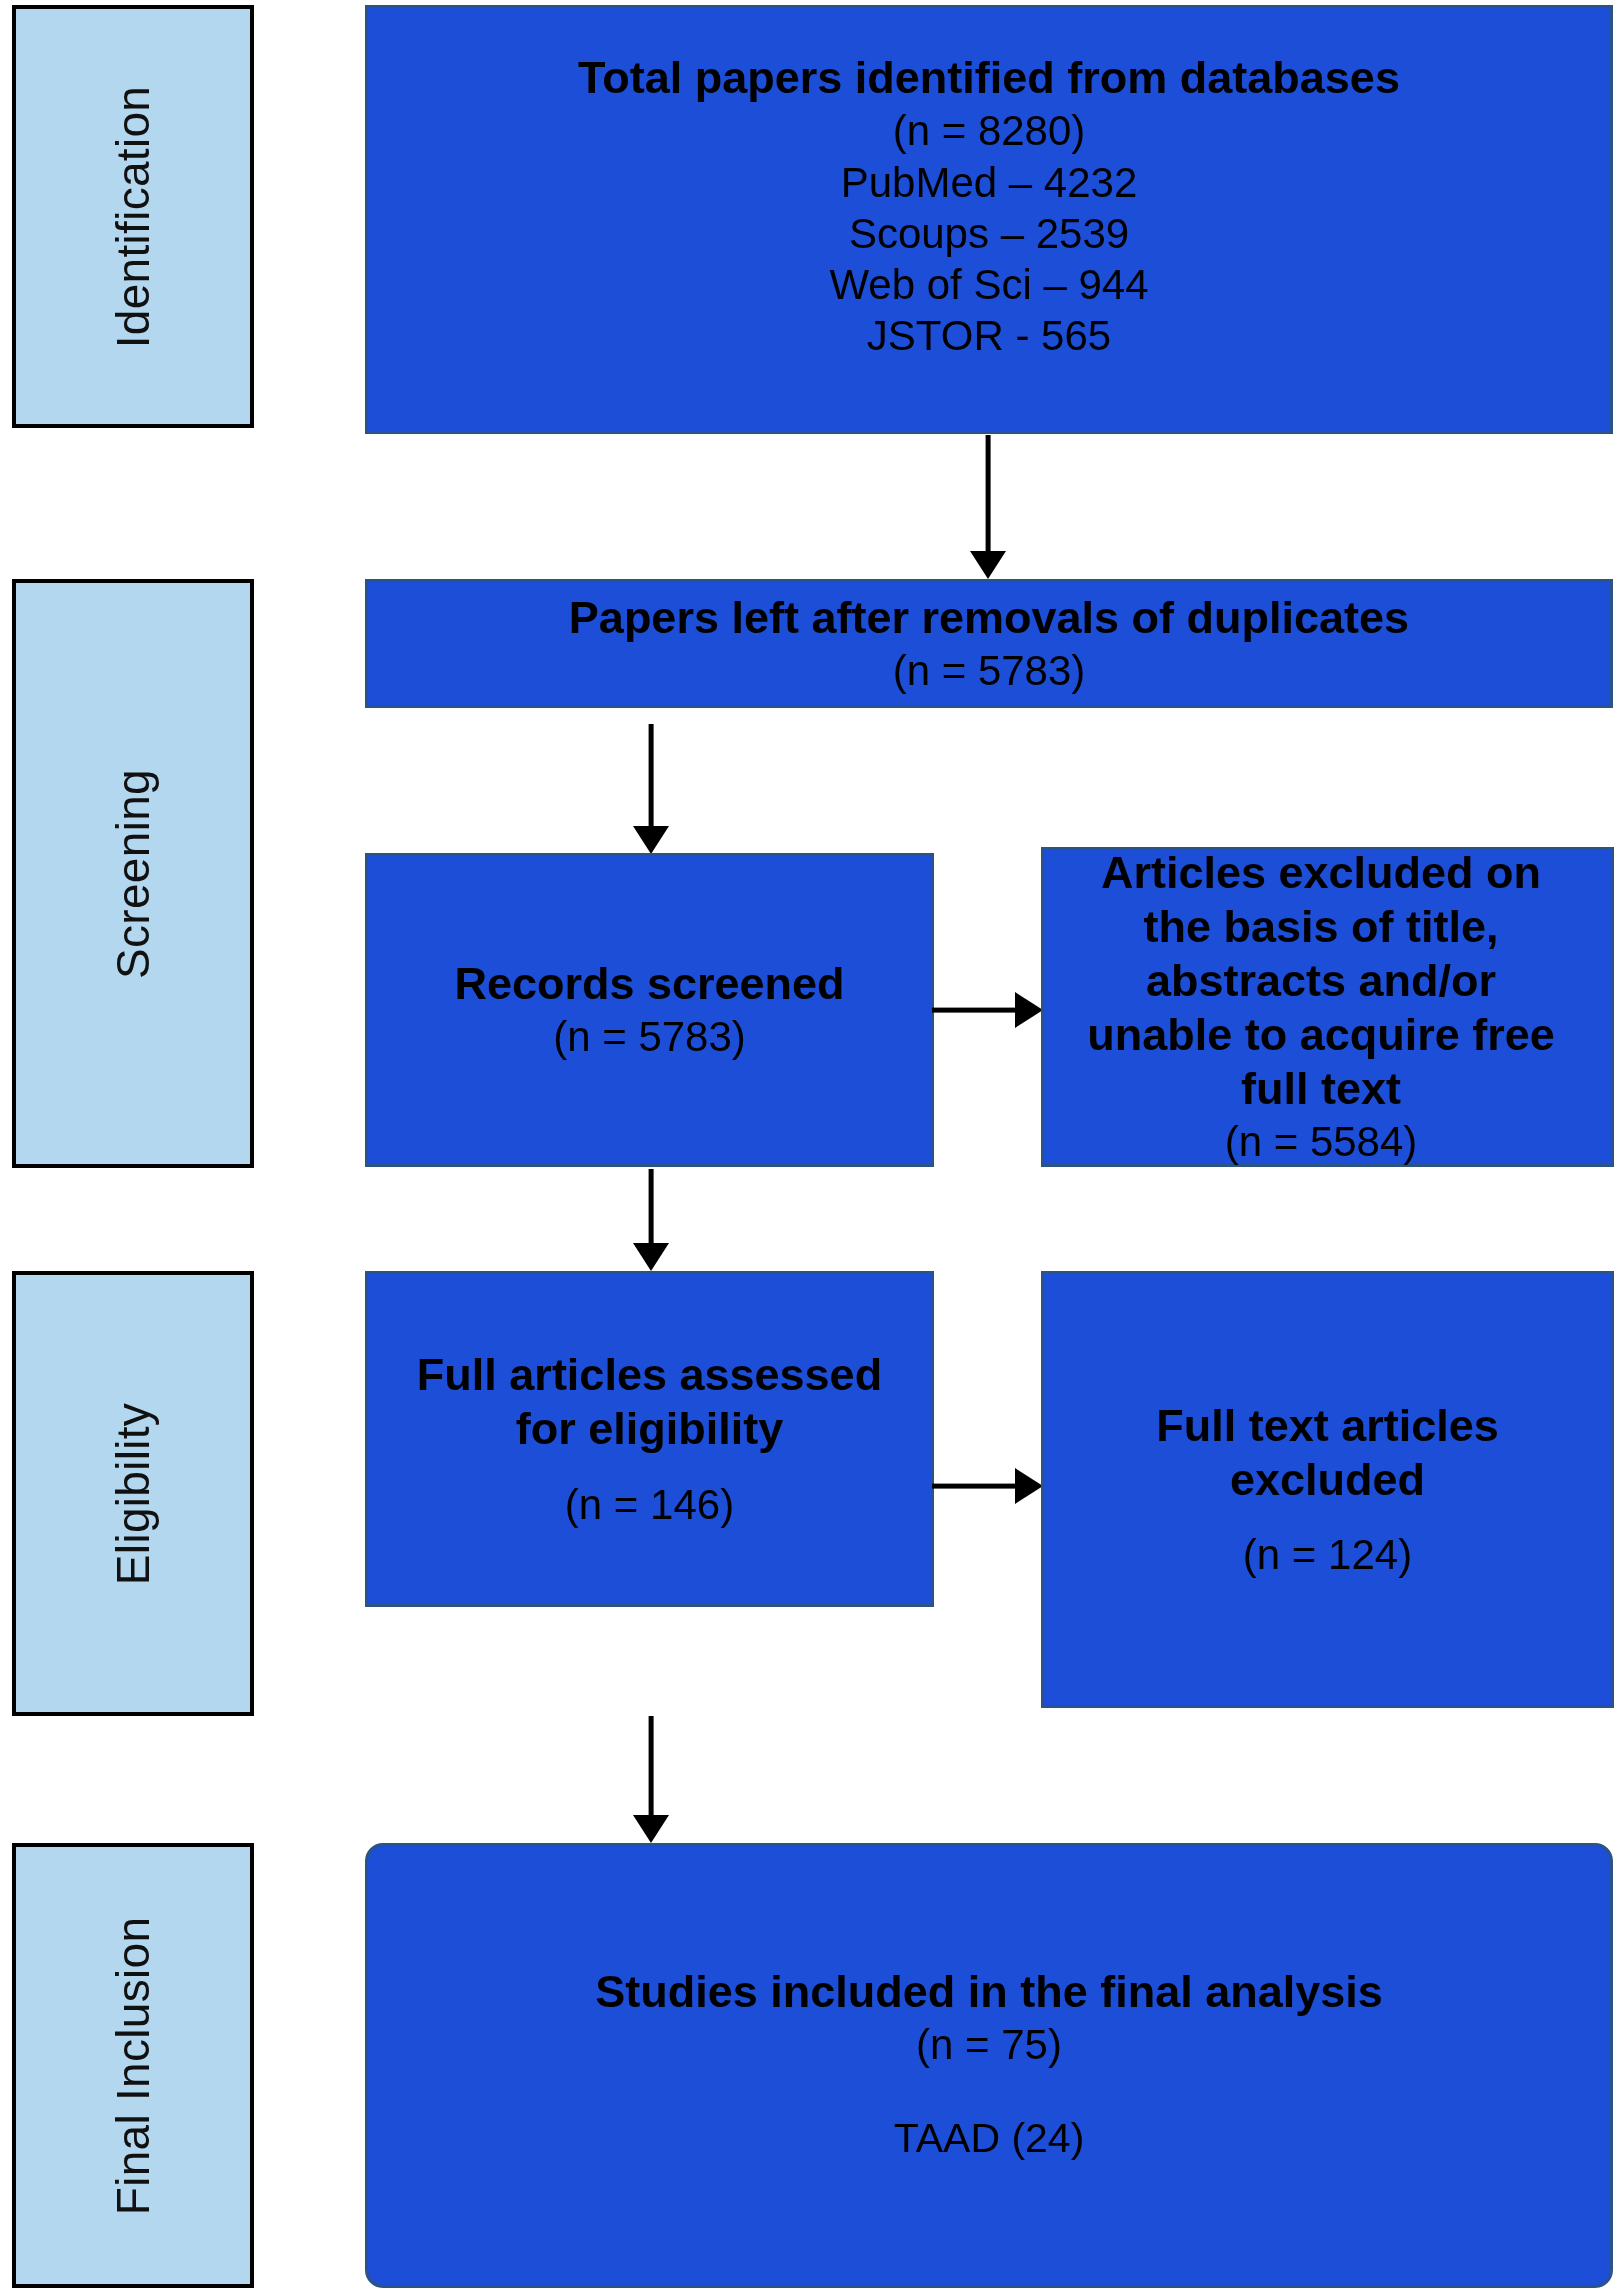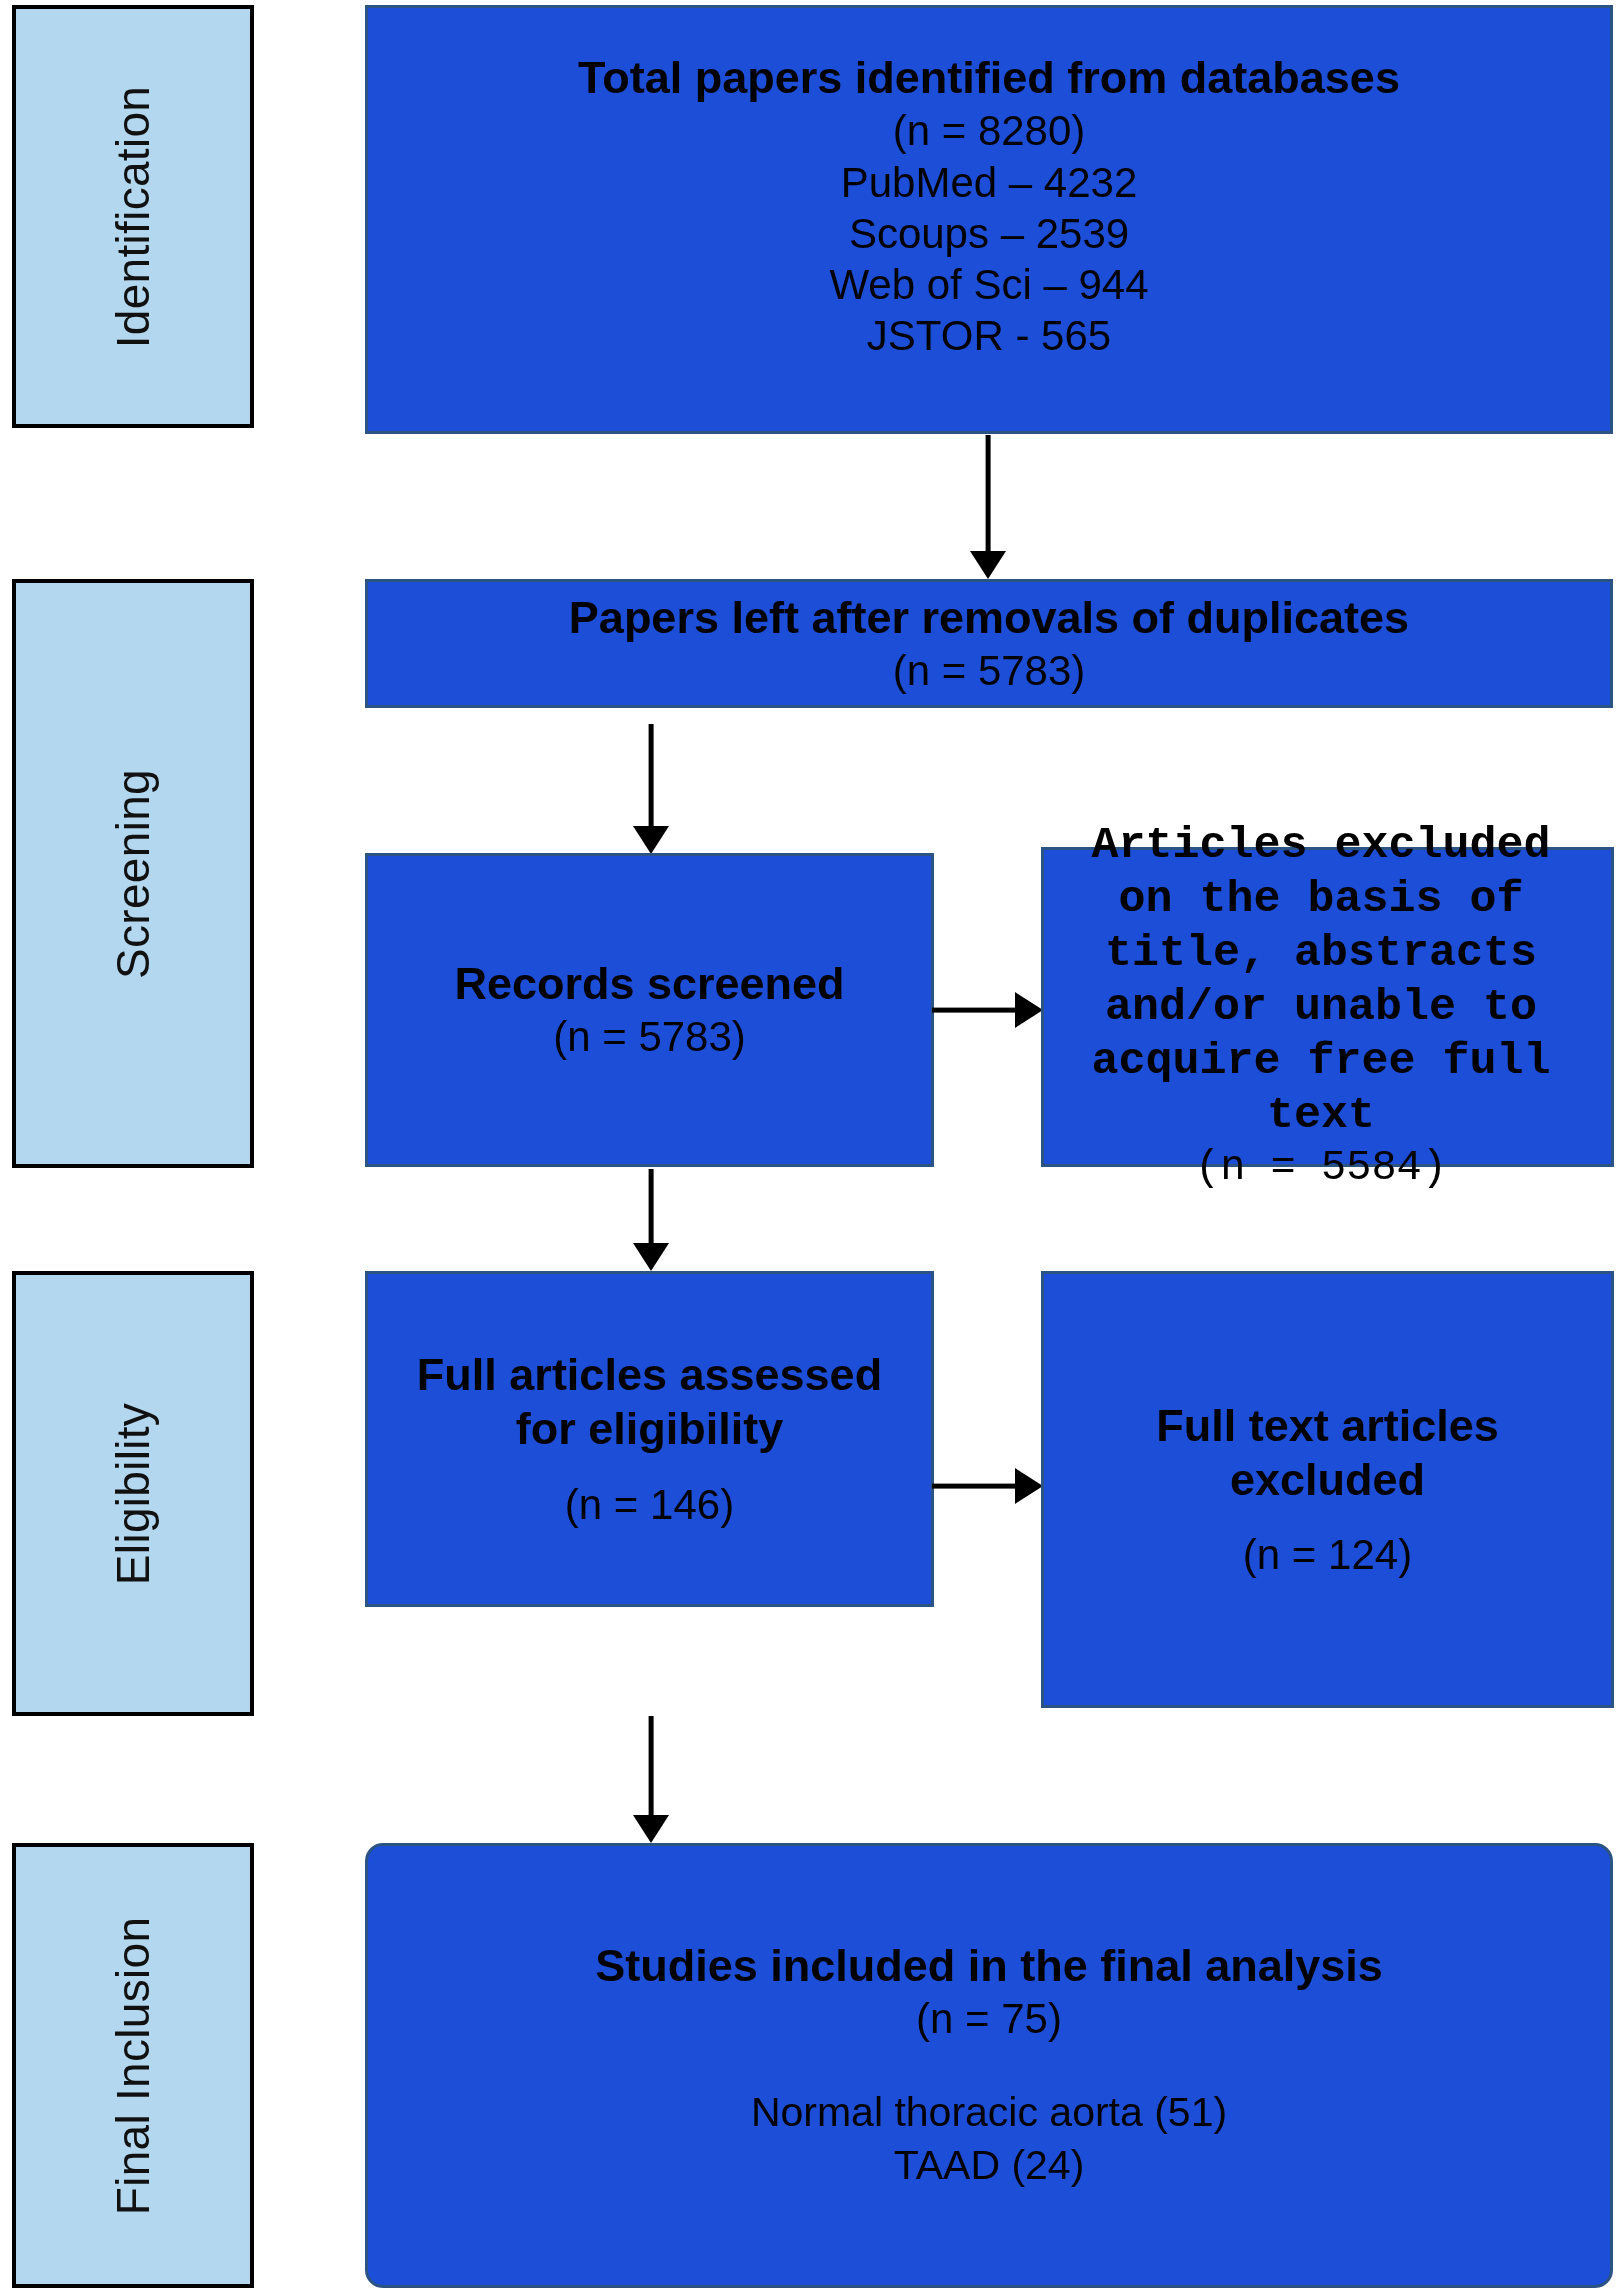--- a/index.html
+++ b/index.html
@@ -168,21 +168,21 @@
   <div class="node-box" style="left:365px; top:853px; width:569px; height:314px;">
     <div class="node-title">Records screened</div>
     <div class="node-sub">(n = 5783)</div>
   </div>
 
   <div class="arrow-h" style="left:932px; top:992px; width:111px; height:36px;">
     <div class="shaft" style="width:88px;"></div>
     <div class="head"></div>
   </div>
 
-  <div class="node-box" style="left:1041px; top:847px; width:573px; height:320px; padding-left:25px; padding-right:38px;font-family:Liberation Mono, monospace;">
+  <div class="node-box" style="left:1041px; top:847px; width:573px; height:320px; padding-left:25px; padding-right:38px;">
     <div class="node-title">Articles excluded on the basis of title, abstracts and/or unable to acquire free full text</div>
     <div class="node-sub">(n = 5584)</div>
   </div>
 
   <div class="arrow-v" style="left:633px; top:1169px; width:36px; height:102px;">
     <div class="shaft" style="height:74px;"></div>
     <div class="head"></div>
   </div>
 
   <div class="node-box" style="left:365px; top:1271px; width:569px; height:336px;">
@@ -202,18 +202,17 @@
 
   <div class="arrow-v" style="left:633px; top:1716px; width:36px; height:127px;">
     <div class="shaft" style="height:100px;"></div>
     <div class="head"></div>
   </div>
 
   <div class="node-box" style="left:365px; top:1843px; width:1248px; height:445px;border-radius:18px;">
     <div class="node-title">Studies included in the final analysis</div>
     <div class="node-sub">(n = 75)</div>
     <div class="gap-lg"></div>
-    <div class="node-line">Normal thoracic aorta (51)</div>
     <div class="node-line">TAAD (24)</div>
   </div>
 
 </div>
 
 
 </body></html>

